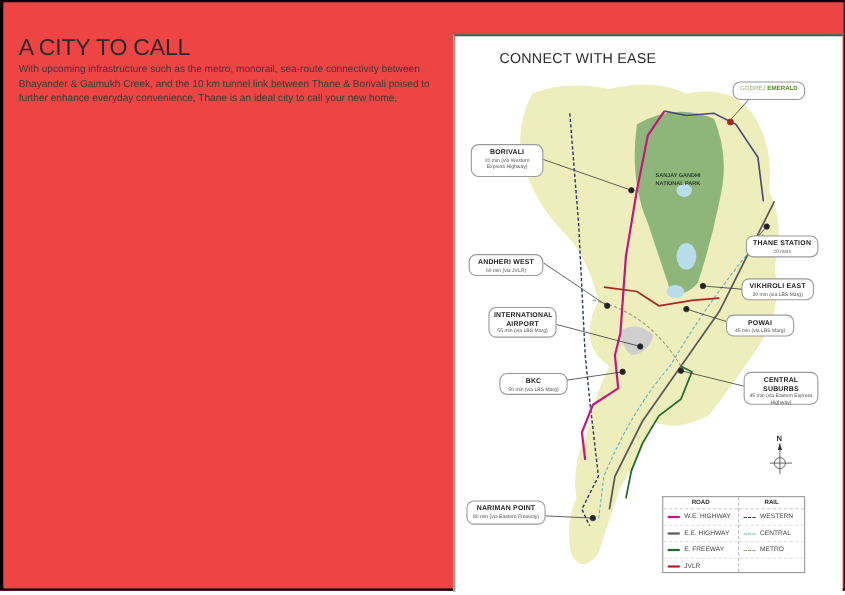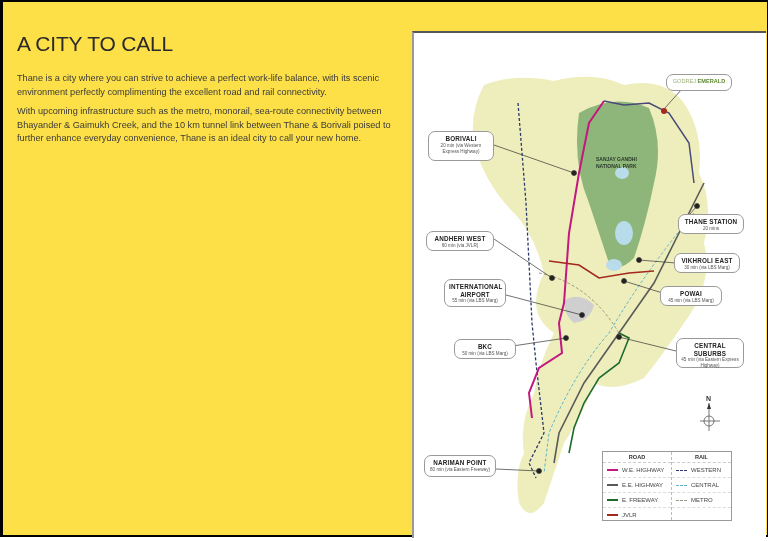--- a/index.html
+++ b/index.html
@@ -1,17 +1,17 @@
 <!DOCTYPE html>
 <html><head>
 <meta charset="utf-8">
 <style>
   html,body{margin:0;padding:0;background:#fff;}
   body{width:768px;height:541px;position:relative;overflow:hidden;font-family:"Liberation Sans",sans-serif;}
-  .frame{position:absolute;left:0;top:0;width:764px;height:533px;border:2px solid #000;border-left:3px solid #000;background:#fde047;}
+  .frame{position:absolute;left:0;top:0;width:764px;height:533px;border:2px solid #000;border-left:3px solid #000;background:#ef4444;}
   .left{position:absolute;left:14px;top:30px;width:380px;}
   .title{font-size:21px;line-height:24px;color:#2a2a2a;font-weight:normal;margin:0;letter-spacing:-0.2px;}
   .para{font-size:9.2px;line-height:13.6px;color:#3a3a3a;margin:0 0 6px 0;}
   .p1{margin-top:16px;}
   .panel{position:absolute;left:409px;top:29px;width:352px;height:505px;border-left:2px solid #9a9a9a;border-top:2px solid #555;background:#fff;}
   .map-title{position:absolute;left:40px;top:12px;font-size:13px;color:#2d2d2d;letter-spacing:0.2px;}
   svg.map{position:absolute;left:0;top:0;}
   .callout{position:absolute;background:#fff;border:1px solid #9a9a9a;border-radius:7px;text-align:center;padding:3px 4px;box-sizing:border-box;}
   .callout .nm{font-size:6.3px;font-weight:bold;color:#222;letter-spacing:0.2px;line-height:7.5px;display:block;}
   .callout .tm{font-size:4.6px;color:#555;line-height:6px;display:block;}
@@ -30,25 +30,25 @@
 </style>
 </head>
 <body>
 
 <div class="frame">
 
   <div class="left">
     <h1 class="title">
       <span>A CITY TO CALL</span><br>
     </h1>
-    <p class="para p1">Thane is a city where you can strive to achieve a perfect work-life balance, with its scenic environment perfectly complimenting the excellent road and rail connectivity.</p>
     <p class="para">With upcoming infrastructure such as the metro, monorail, sea-route connectivity between Bhayander &amp; Gaimukh Creek, and the 10 km tunnel link between Thane &amp; Borivali poised to further enhance everyday convenience, Thane is an ideal city to call your new home.</p>
   </div>
 
   <div class="panel">
+    <div class="map-title">CONNECT WITH EASE</div>
 
     <svg class="map" width="352" height="505" viewBox="0 0 352 505">
 
       <path d="M70 52 Q100 40 140 48 Q180 38 210 52 Q250 44 270 70 Q290 100 285 140 Q300 170 290 210 Q300 250 270 290 Q250 320 230 345 Q200 360 180 350 Q170 380 150 410 Q140 440 130 470 Q115 490 105 470 Q100 440 110 420 Q105 390 120 360 Q125 330 140 300 Q110 280 130 240 Q120 200 100 180 Q70 150 60 110 Q55 80 70 52 Z" fill="#eeeebc"></path>
 
       <path d="M165 80 Q200 60 235 75 Q250 110 240 150 Q232 190 220 225 Q205 240 195 230 Q185 200 175 170 Q158 130 165 80 Z" fill="#8fb67a"></path>
 
       <ellipse cx="208" cy="140" rx="7" ry="6" fill="#b9dcea"></ellipse>
       <ellipse cx="210" cy="200" rx="9" ry="12" fill="#b9dcea"></ellipse>
       <ellipse cx="200" cy="232" rx="8" ry="6" fill="#b9dcea"></ellipse>

